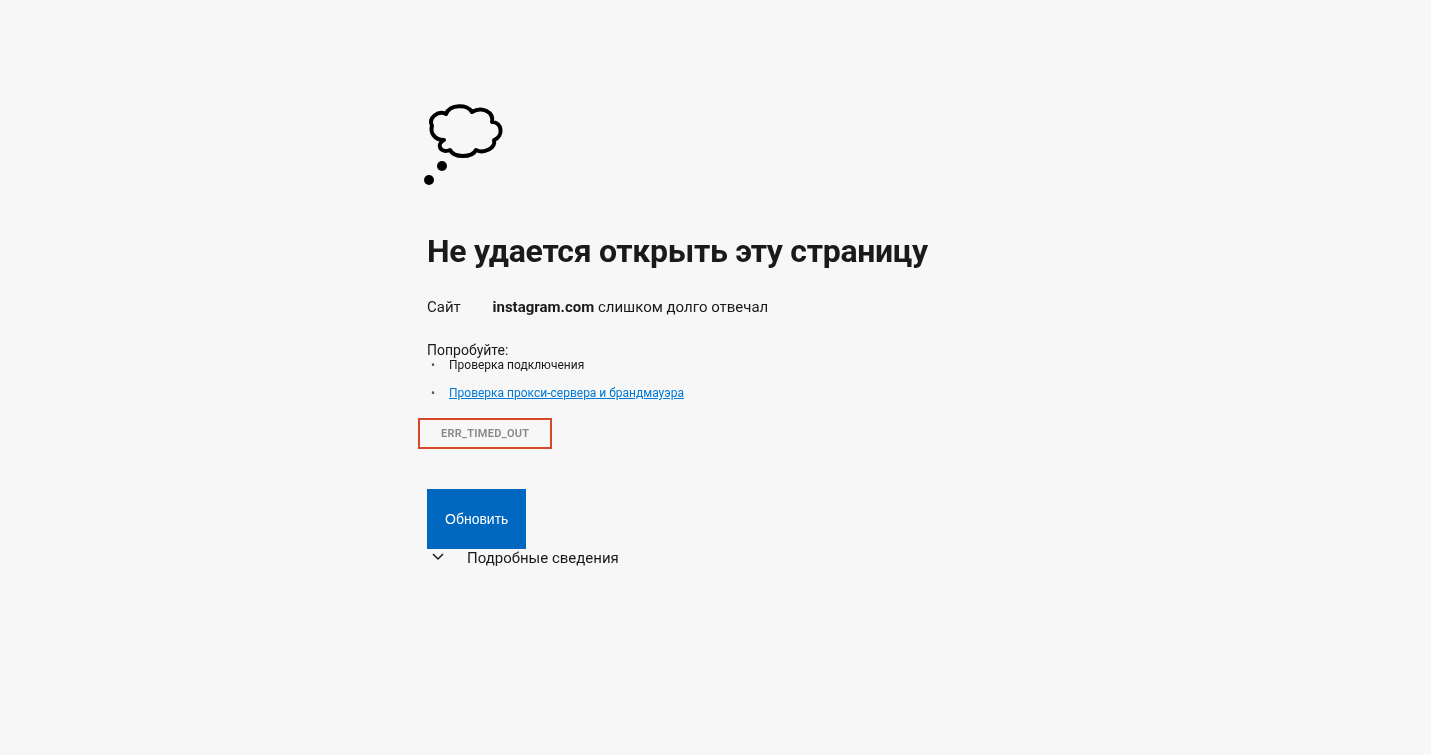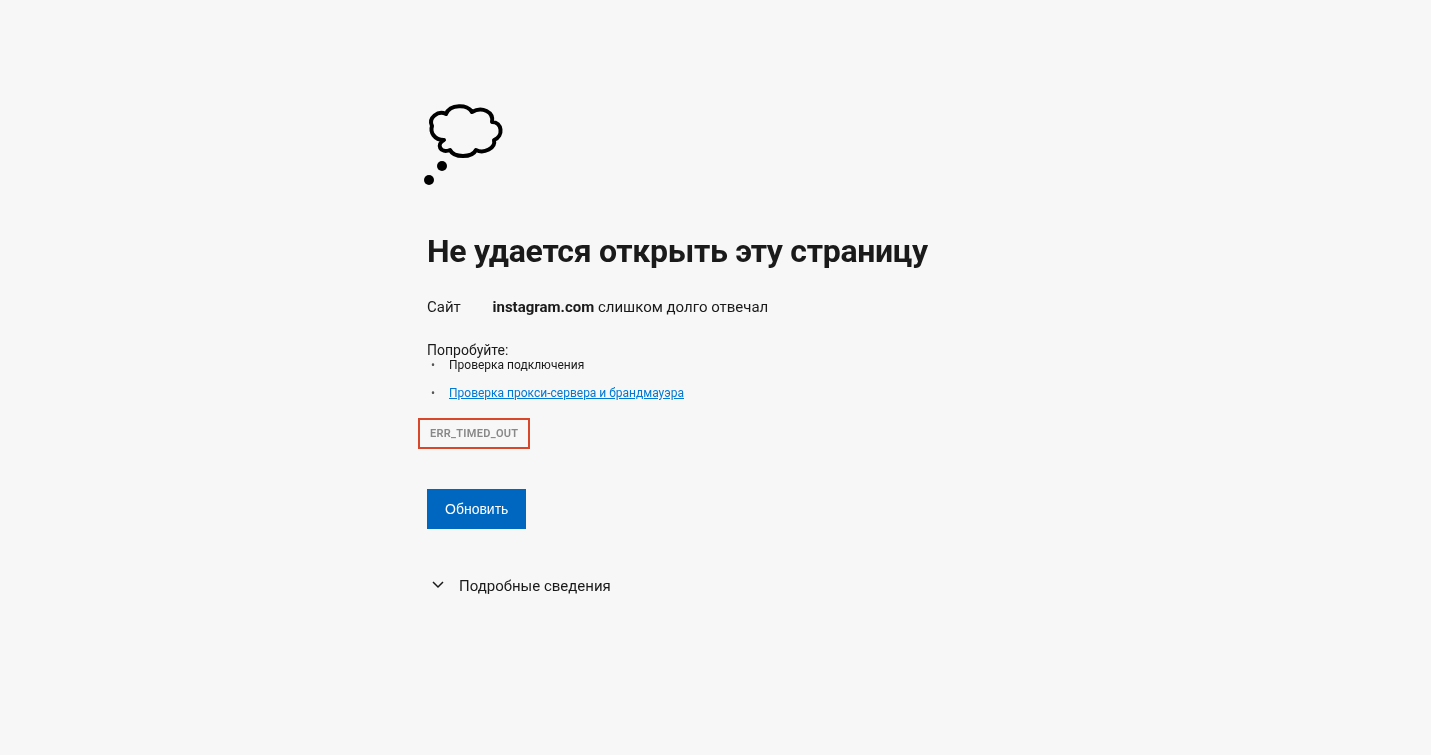--- a/index.html
+++ b/index.html
@@ -57,41 +57,40 @@
       position: absolute;
       left: 4px;
       color: #555;
     }
     .suggestions a {
       color: #0078d4;
     }
     .error-code-box {
       display: inline-block;
       border: 2px solid #d9472b;
-      padding: 7px 10px;
+      padding: 7px 21px;
       font-size: 11px;
       font-weight: 600;
       color: #888;
       letter-spacing: 0.3px;
       margin-left: -9px;
       margin-bottom: 40px;
     }
     .reload-button {
       background-color: #0067c0;
       color: #fff;
       border: none;
-      padding: 12px 18px;
+      padding: 22px 18px;
       font-size: 14px;
       font-weight: 500;
       cursor: pointer;
-      margin-bottom: 48px;
     }
     .details-toggle {
       display: flex;
-      gap: 14px;
+      gap: 22px;
       cursor: pointer;
       font-size: 15px;
       color: #1a1a1a;
       padding-left: 4px;
     }
     .chevron {
       display: inline-block;
     }
   </style>
 </head>

